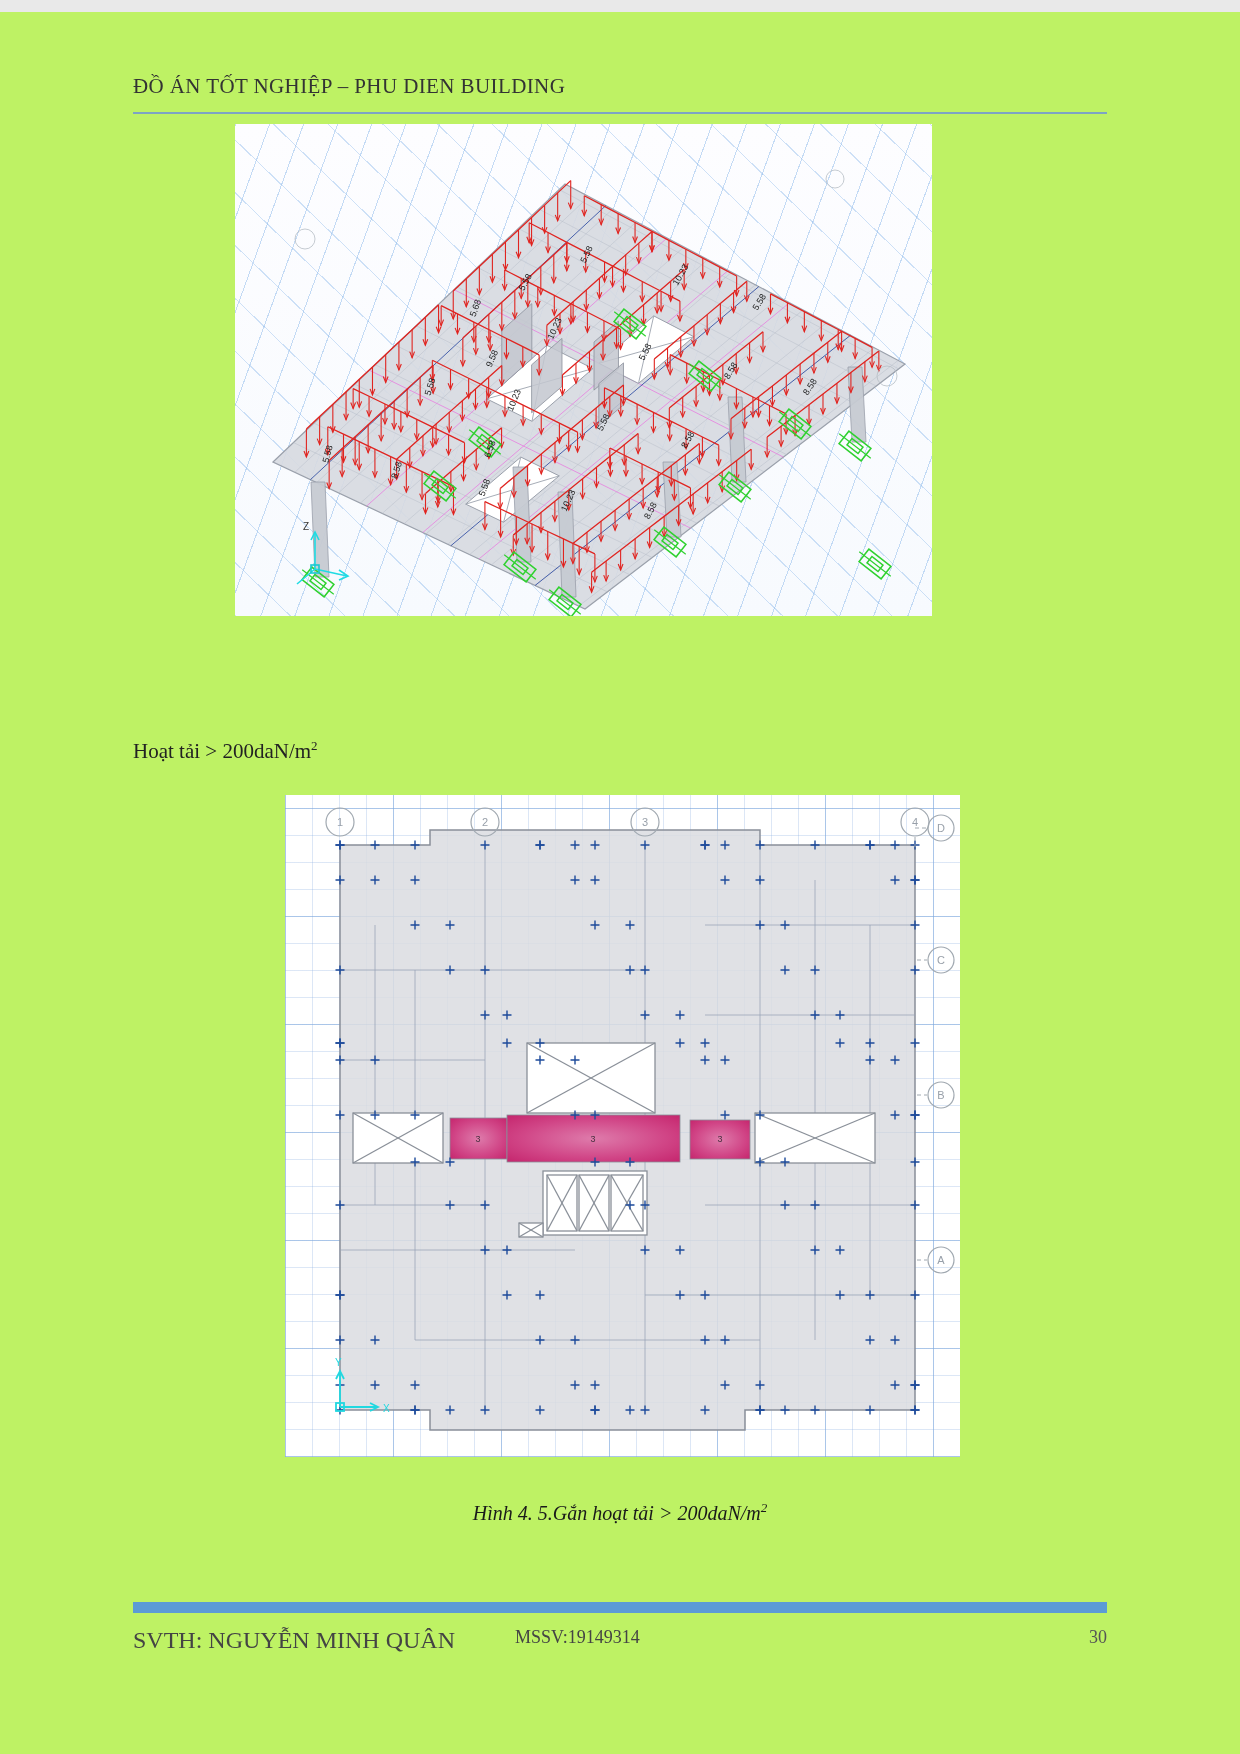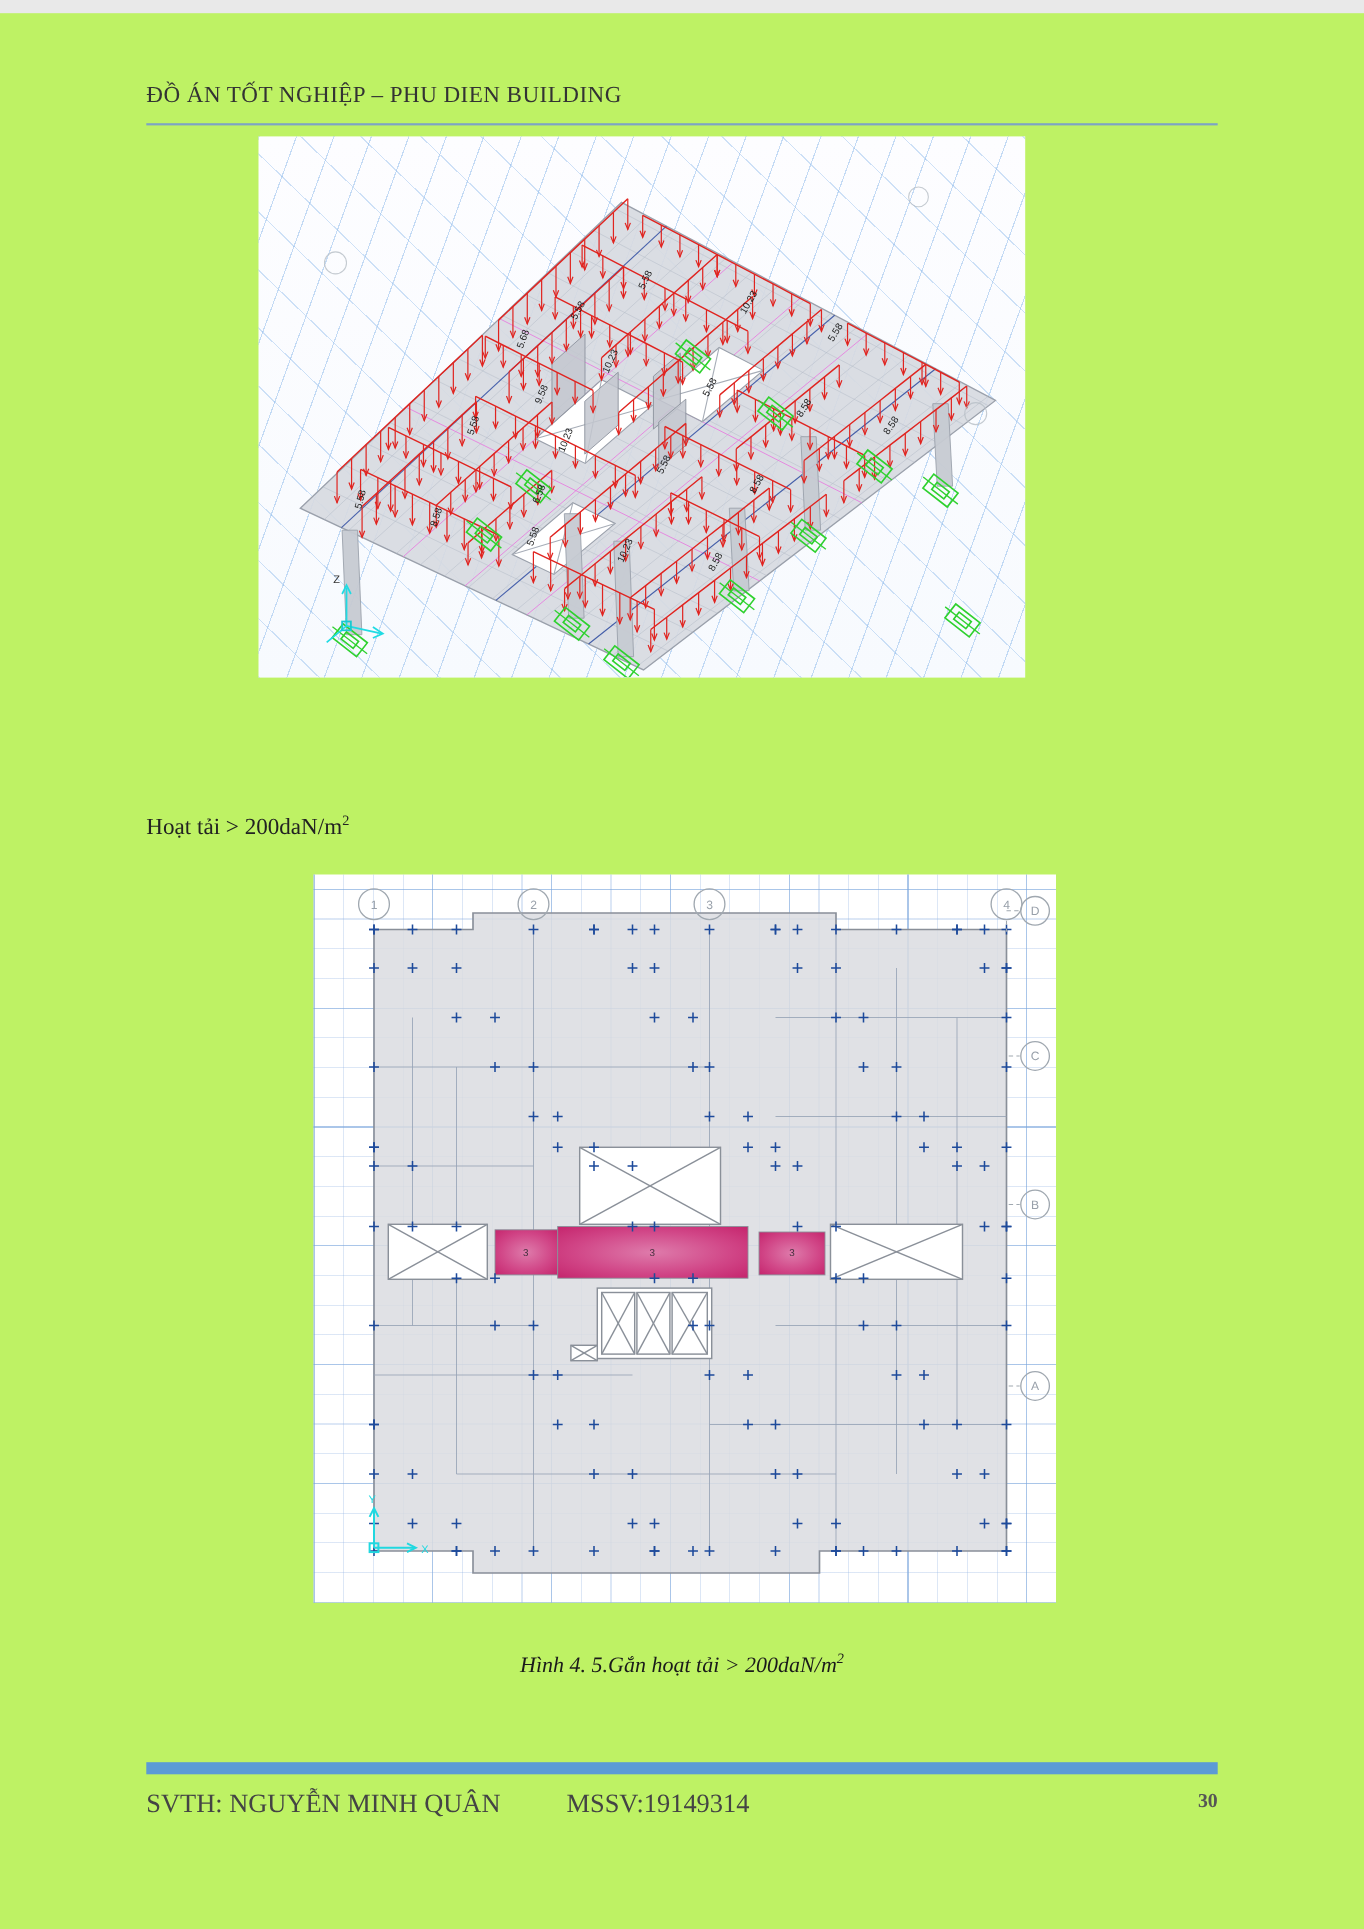--- a/index.html
+++ b/index.html
@@ -21,22 +21,22 @@
        repeating-linear-gradient(0deg,  rgba(140,175,225,.30) 0 1px, transparent 1px 27px),
        repeating-linear-gradient(90deg, rgba(140,175,225,.30) 0 1px, transparent 1px 27px),
        #ffffff;}
   .caption{position:absolute;left:133px;width:974px;text-align:center;font-style:italic;
            font-size:20px;color:#1a1a1a;}
   #cap1{top:688px;} #cap2{top:1488px;}
   .liveload{position:absolute;left:133px;top:726px;margin:0;font-size:21px;color:#222;}
   sup{font-size:13px;}
   .ftr-bar{position:absolute;left:133px;top:1590px;width:974px;height:11px;background:#5b9bd5;}
   .ftr-left{position:absolute;left:133px;top:1615px;font-size:24px;color:#444;}
-  .ftr-center{position:absolute;left:515px;top:1615px;font-size:24px;color:#444;}
-  .ftr-page{position:absolute;right:133px;top:1615px;font-size:18px;color:#555;font-weight:bold;}
+  .ftr-center{position:absolute;left:515px;top:1615px;font-size:18px;color:#444;}
+  .ftr-page{position:absolute;right:133px;top:1615px;font-size:18px;color:#555;}
   text{font-family:"Liberation Sans","DejaVu Sans",sans-serif;}
 </style>
 </head>
 <body>
 
 <div class="page">
 
   <div class="hdr-title">ĐỒ ÁN TỐT NGHIỆP – PHU DIEN BUILDING</div>
   <div class="hdr-rule"></div>
 

